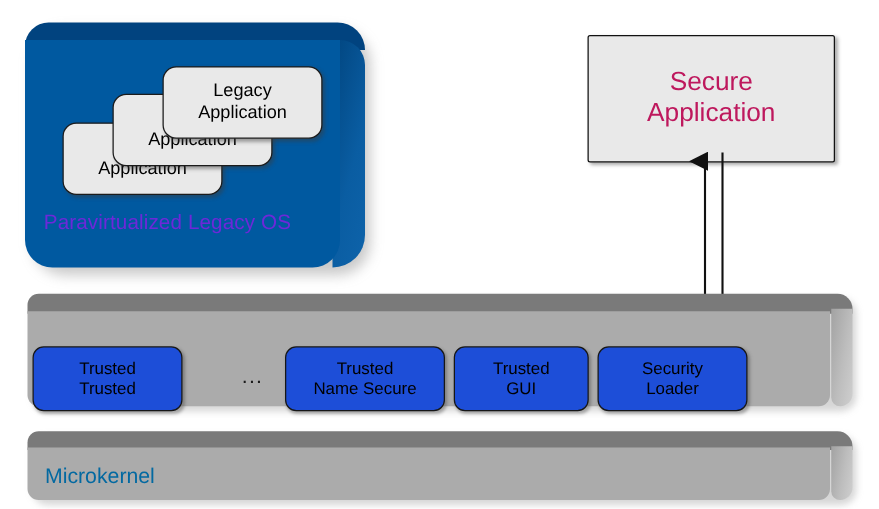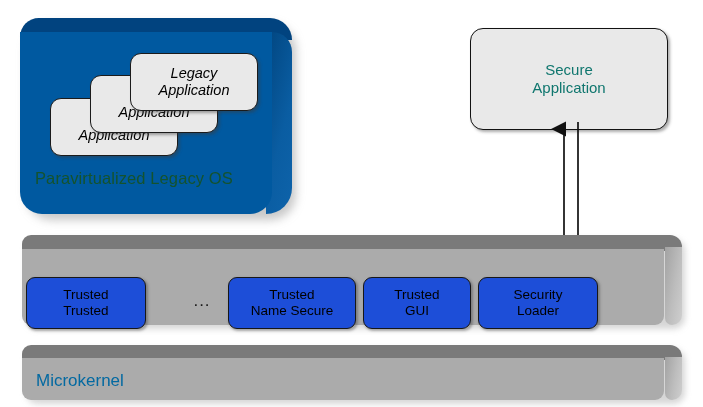--- a/index.html
+++ b/index.html
@@ -54,46 +54,45 @@
     background:#0059a0;
     border-radius:0 0 22px 22px;
   }
   #legacy-os .os-bevel{
     position:absolute;right:0;top:14px;width:26px;bottom:0;
     background:linear-gradient(105deg,#01457f 0%,#0a5da2 58%,#0e63aa 100%);
     border-radius:0 20px 26px 0;
   }
   #legacy-os .os-label{
     position:absolute;left:15px;bottom:26px;
-    color:#14532d;font-size:16.5px;letter-spacing:.1px;white-space:nowrap;text-align:right;
+    color:#6d28d9;font-size:16.5px;letter-spacing:.1px;white-space:nowrap;text-align:right;
   }
 
   
   .appbox{
     position:absolute;
     background:#e9e9e9;
     border:1.6px solid #1b1b1b;
     border-radius:11px;
     display:flex;align-items:center;justify-content:center;
     text-align:center;line-height:1.16;
     color:#000;font-size:14.5px;
     box-shadow:2px 2px 3px rgba(60,60,60,.45);
     box-sizing:border-box;
-    font-style:italic;
   }
   #app-3{left:30px;  top:80px; width:128px;height:58px;}
   #app-2{left:70px;  top:57px; width:128px;height:58px;}
   #app-1{left:110px; top:35px; width:128px;height:58px;}
 
   
   #secure-app{
     position:absolute;left:470px;top:28px;width:198px;height:102px;
-    background:#e9e9e9;border:1.8px solid #121212;border-radius:13px;
+    background:#e9e9e9;border:1.8px solid #121212;border-radius:2px;
     display:flex;align-items:center;justify-content:center;text-align:center;
-    font-size:15px;line-height:1.18;color:#0f766e;
+    font-size:21px;line-height:1.18;color:#be185d;
     box-shadow:2px 2px 3px rgba(60,60,60,.42);
     box-sizing:border-box;
   }
 
   
   .arrows{position:absolute;left:540px;top:120px;width:70px;height:160px;}
 
   
   #services-slab{left:22px;top:235px;width:660px;height:90px;}
   #services-slab .top{height:16px;}

